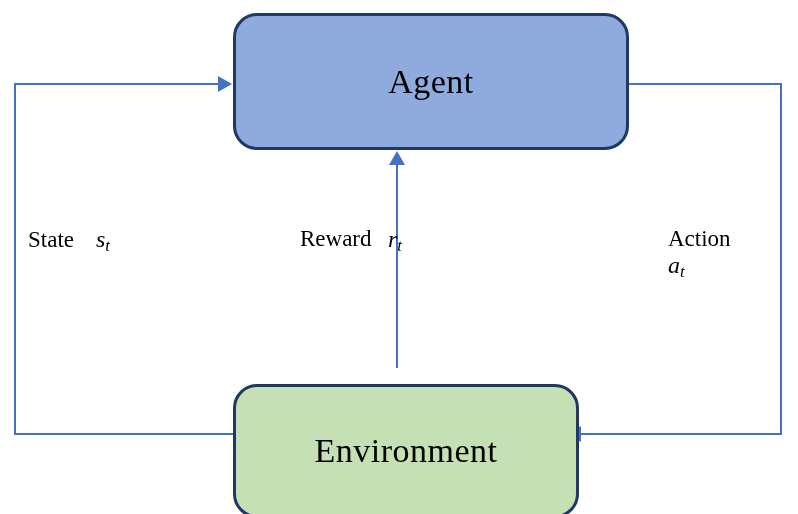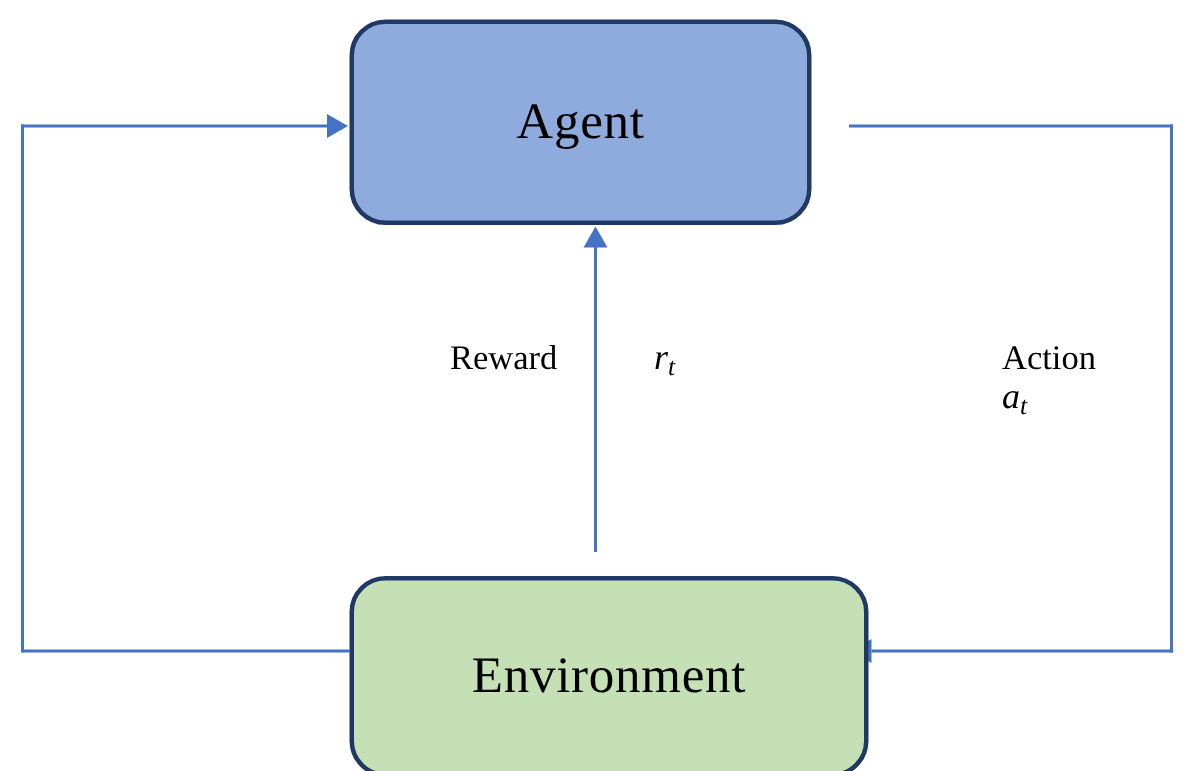--- a/index.html
+++ b/index.html
@@ -24,21 +24,21 @@
     border: 3px solid #1F3864;
     border-radius: 24px;
     display: flex;
     align-items: center;
     justify-content: center;
     font-size: 34px;
     letter-spacing: 0.5px;
   }
   .node-agent {
     left: 233px; top: 13px;
-    width: 308px; height: 137px;
+    width: 396px; height: 137px;
     background: #8FAADC;
   }
   .node-environment {
     left: 233px; top: 368px;
     width: 346px; height: 134px;
     background: #C5E0B4;
     margin-top: 16px;
   }
 
   
@@ -85,21 +85,21 @@
   .edge-label {
     position: absolute;
     top: 226px;
     font-size: 23px;
     white-space: nowrap;
     display: flex;
     align-items: baseline;
   }
   .label-state  { left: 28px; }
   .label-reward-word { left: 300px; align-items: flex-end; }
-  .label-reward-var  { left: 436px; }
+  .label-reward-var  { left: 388px; }
   .label-action { left: 646px; flex-direction: column; }
   .var {
     font-style: italic;
     margin-left: 22px;
     font-size: 24px;
   }
   .var-alone { margin-left: 0; }
   .var sub {
     font-style: italic;
     font-size: 17px;
@@ -126,20 +126,24 @@
   <div class="arrowhead arrow-left"></div>
 
   <div class="node node-agent">
     <span>Agent</span>
   </div>
 
   <div class="node node-environment">
     <span>Environment</span>
   </div>
 
+  <div class="edge-label label-state">
+    <span>State</span>
+    <span class="var"><span>s</span><sub>t</sub></span>
+  </div>
 
   <div class="edge-label label-reward-word">
     <span>Reward</span>
   </div>
   <div class="edge-label label-reward-var">
     <span class="var var-alone"><span>r</span><sub>t</sub></span>
   </div>
 
   <div class="edge-label label-action">
     <span>Action</span>

